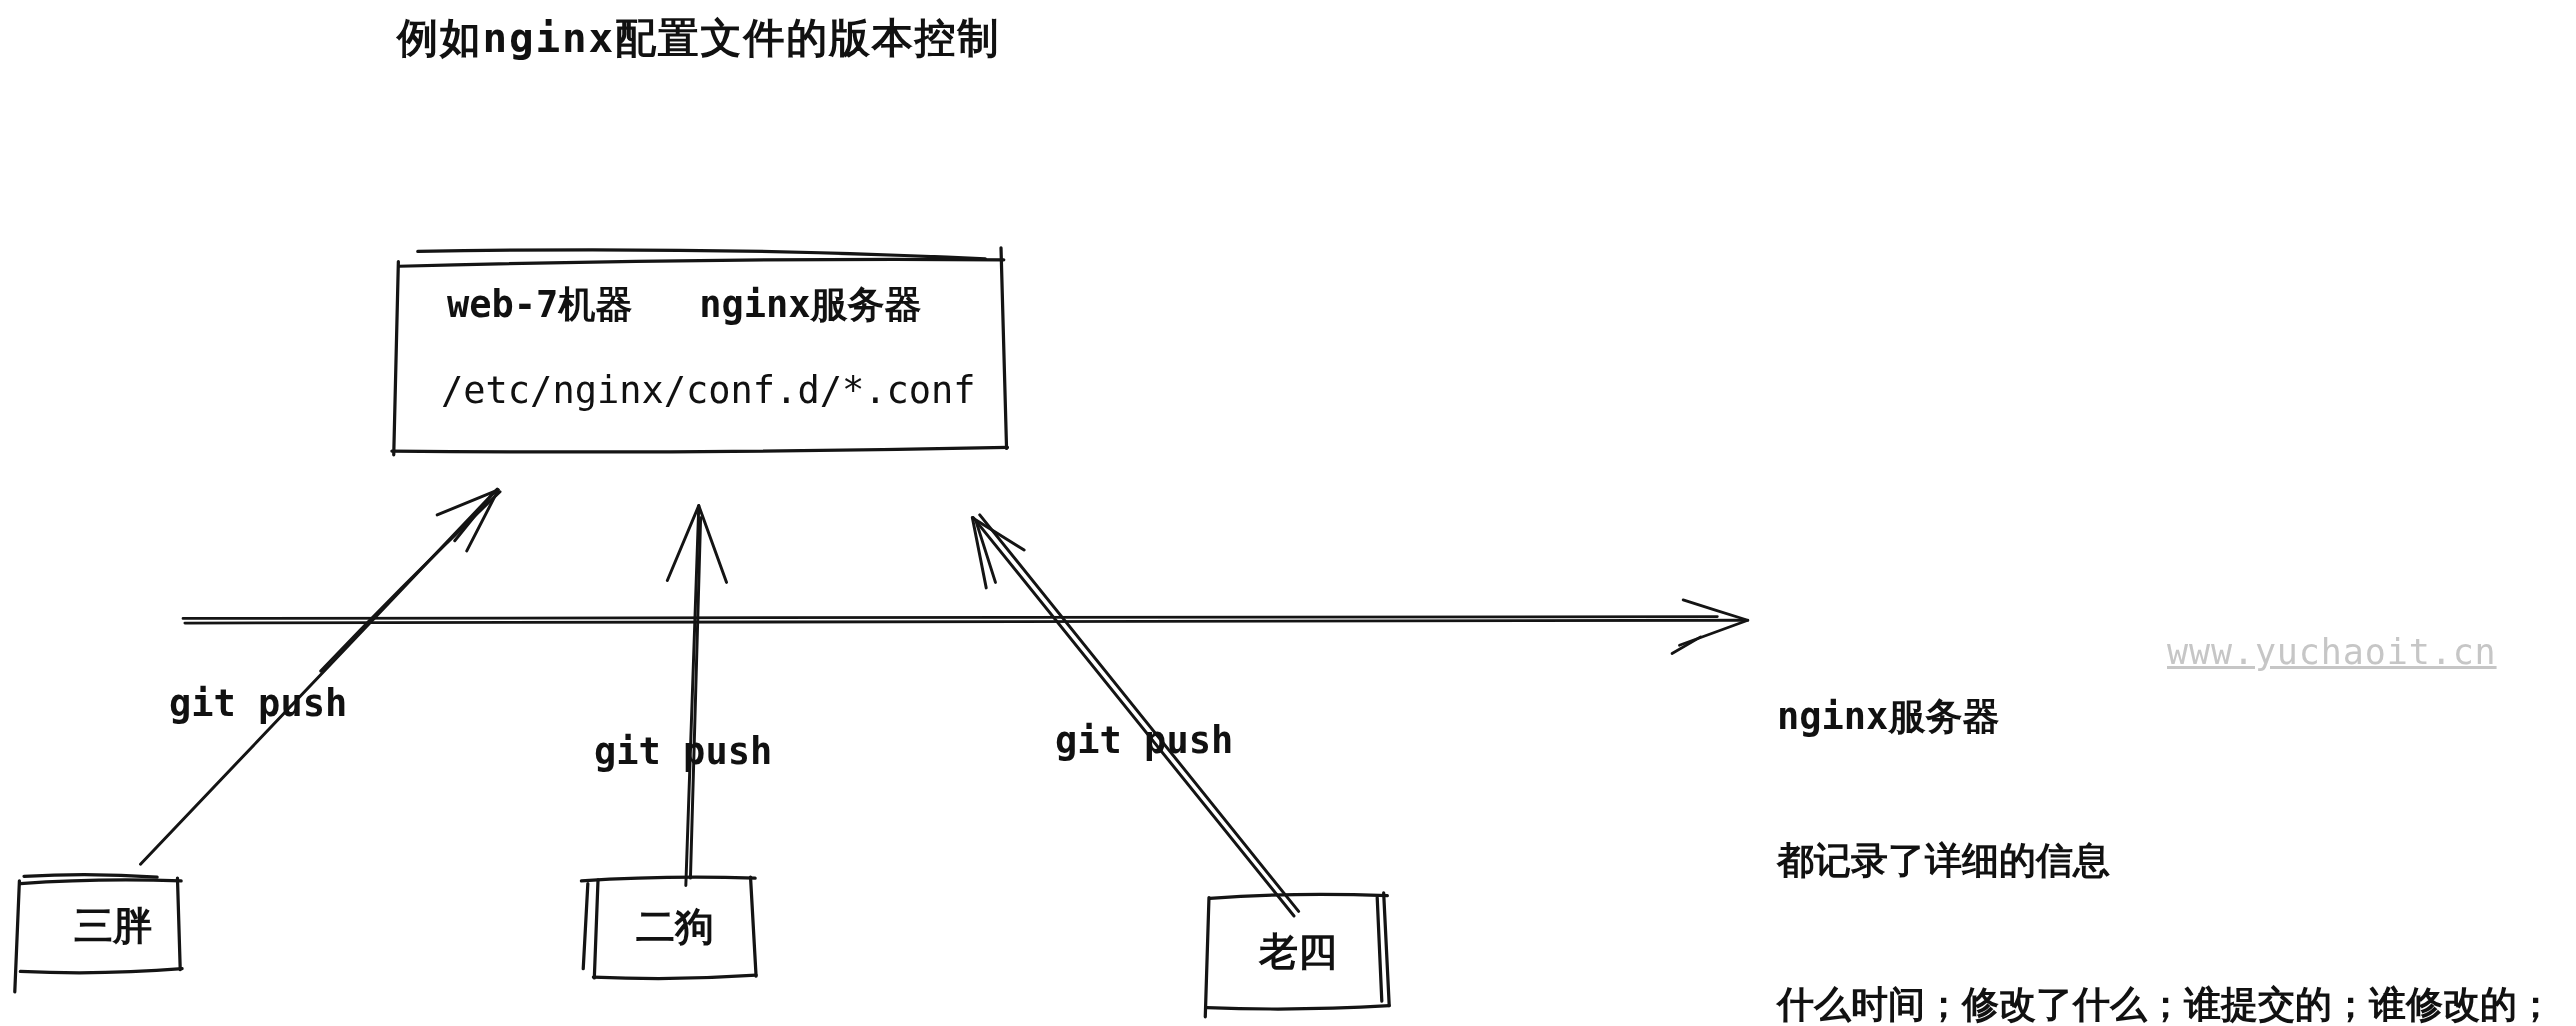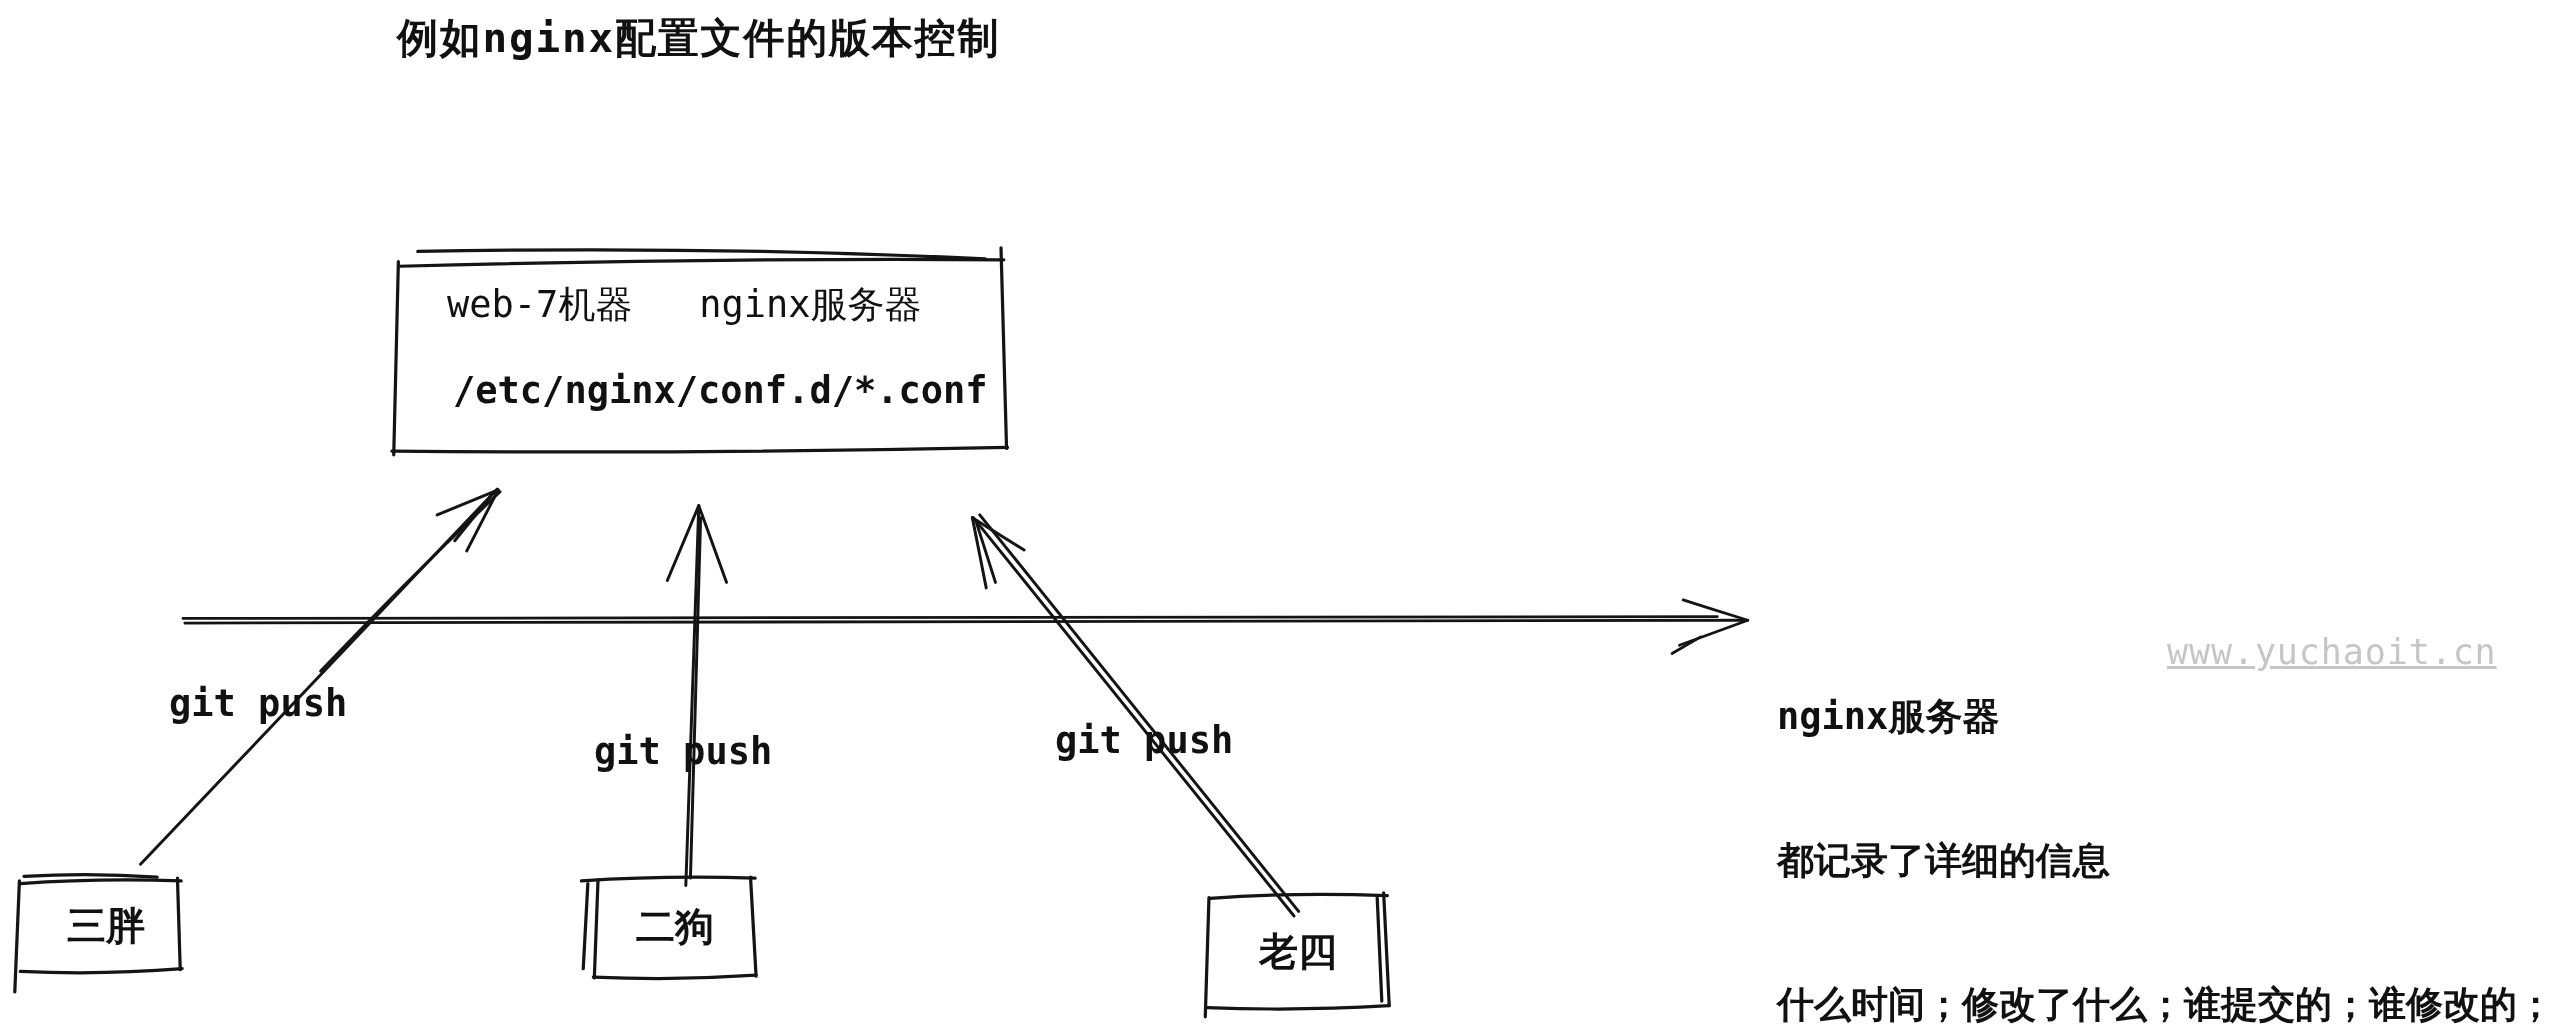--- a/index.html
+++ b/index.html
@@ -9,31 +9,31 @@
     background:#ffffff;
     font-family:"DejaVu Sans Mono","DejaVu Sans",monospace;
     color:#111111;
     overflow:hidden;
   }
   .strokes{position:absolute;left:0;top:0;width:2576px;height:1027px;}
   .strokes path{fill:none;stroke:#141414;stroke-linecap:round;stroke-linejoin:round;}
   .txt{position:absolute;white-space:pre;}
   .title{left:397px;top:11px;font-size:41px;letter-spacing:1.8px;font-weight:bold;}
   .server-box{left:395px;top:256px;width:613px;height:192px;position:absolute;}
-  .server-line1{left:52px;top:24px;font-size:37px;font-weight:normal;}
-  .server-line2{left:46px;top:113px;font-size:37px;font-weight:bold;margin-left:12px;}
+  .server-line1{left:52px;top:24px;font-size:37px;font-weight:bold;}
+  .server-line2{left:46px;top:113px;font-size:37px;font-weight:normal;}
   .gitpush{font-size:37px;font-weight:bold;}
   .gp1{left:169px;top:682px;}
   .gp2{left:594px;top:730px;}
   .gp3{left:1055px;top:719px;}
   .user-box{
     position:absolute;display:flex;align-items:center;justify-content:center;
     font-size:39px;font-weight:bold;
   }
-  .ub1{left:24px;top:881px;width:164px;height:90px;}
+  .ub1{left:31px;top:881px;width:164px;height:90px;}
   .ub2{left:594px;top:876px;width:162px;height:102px;justify-content:center;}
   .ub3{left:1206px;top:895px;width:184px;height:113px;font-family:Liberation Serif, serif;}
   .notes{left:1777px;top:597px;font-size:37px;line-height:48px;font-weight:bold;}
   .watermark{left:2167px;top:632px;font-size:35px;letter-spacing:0.9px;color:#c6c6c6;text-decoration:underline;}
 </style>
 </head>
 <body>
 
 <div class="canvas">
 

